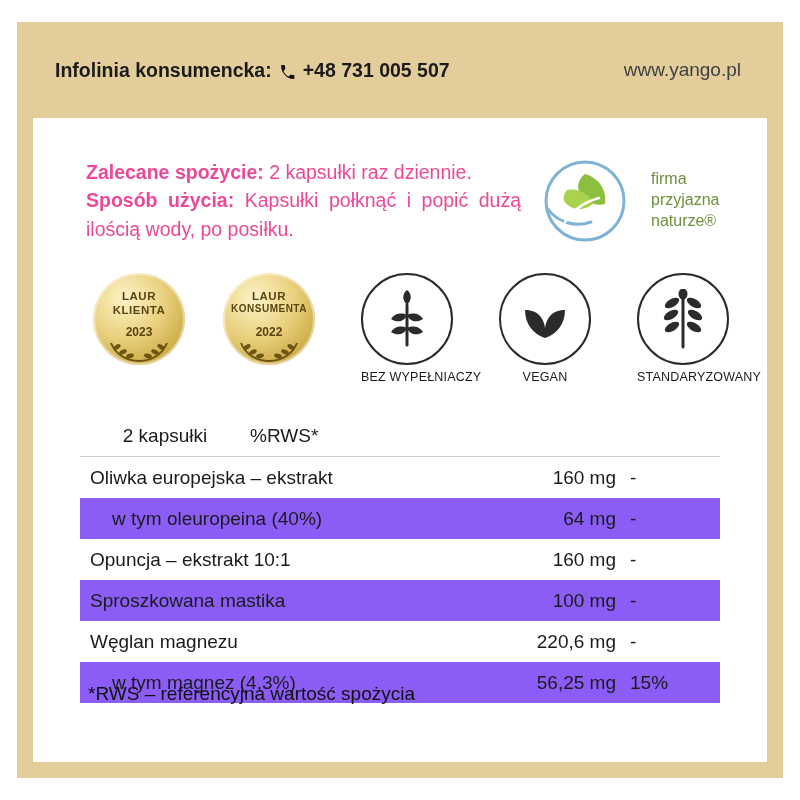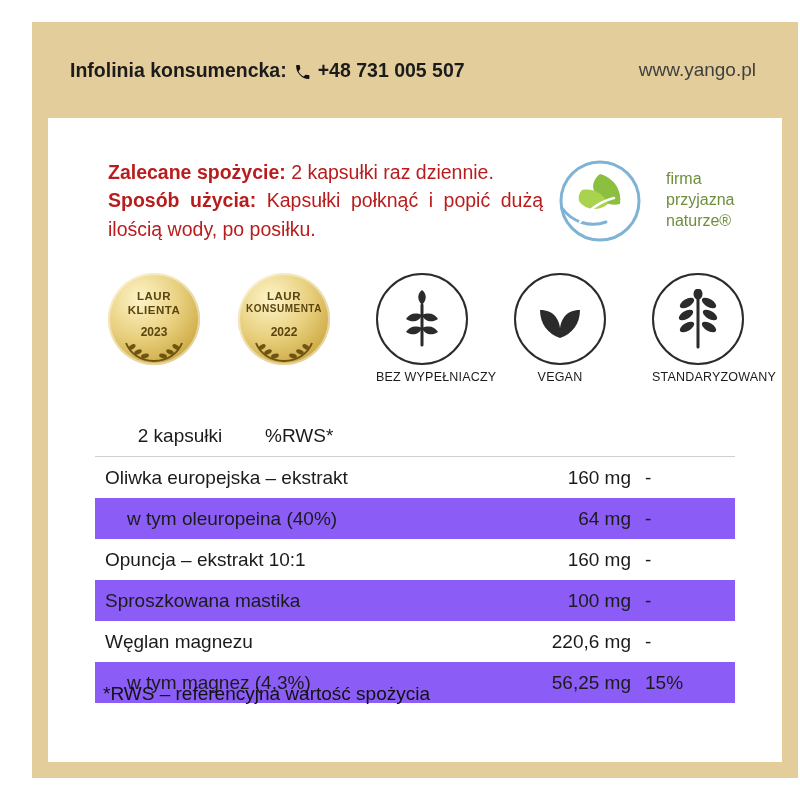--- a/index.html
+++ b/index.html
@@ -17,21 +17,20 @@
 
   
   .label {
     position: absolute;
     left: 17px;
     top: 22px;
     width: 766px;
     height: 756px;
     background: #e3cd9b;
     box-sizing: border-box;
-    margin-left: 15px;
   }
 
   
   .header {
     position: absolute;
     left: 0;
     top: 0;
     width: 766px;
     height: 96px;
     display: flex;
@@ -74,26 +73,26 @@
     top: 96px;
     width: 734px;
     height: 644px;
     background: #ffffff;
     box-sizing: border-box;
   }
 
   
   .usage {
     position: absolute;
-    left: 60px;
+    left: 53px;
     top: 40px;
     width: 435px;
     font-size: 19.5px;
     line-height: 1.45;
-    color: #b91c1c;
+    color: #ec4899;
   }
   .usage b { font-weight: 700; }
   .usage .just {
     text-align: justify;
     text-justify: inter-word;
   }
 
   
   .eco-logo {
     position: absolute;

